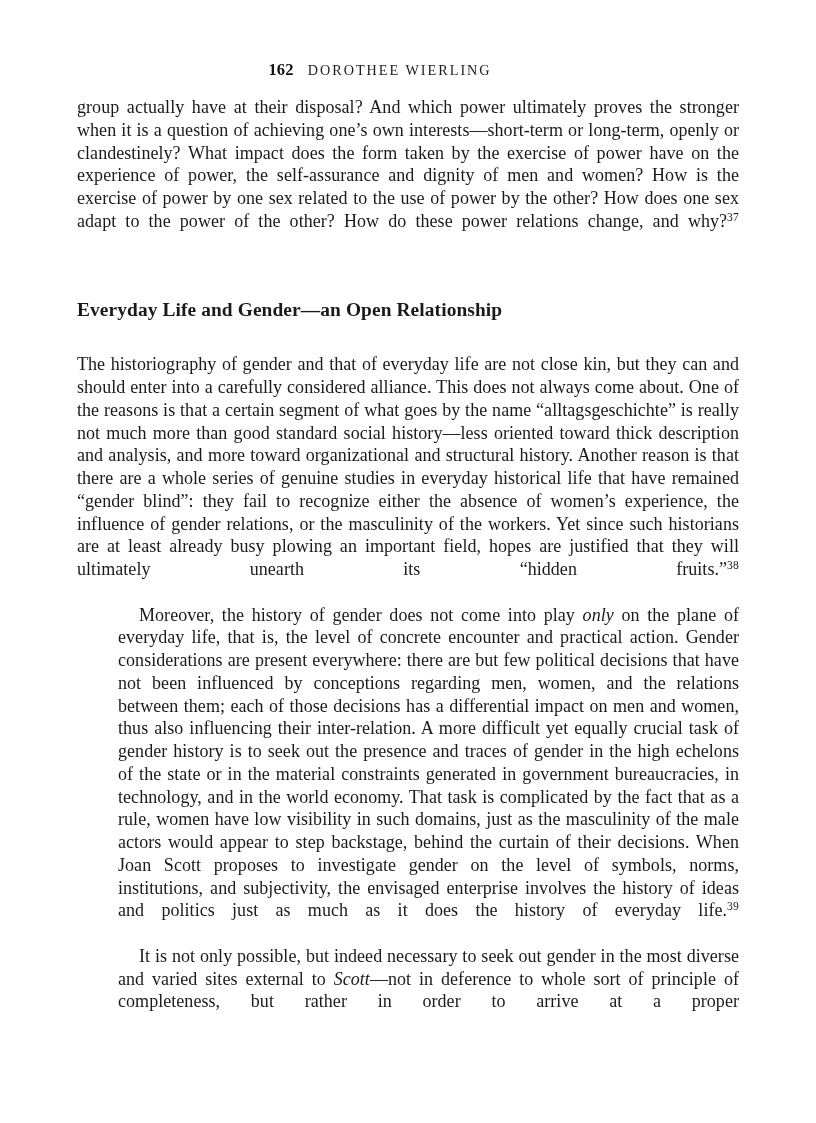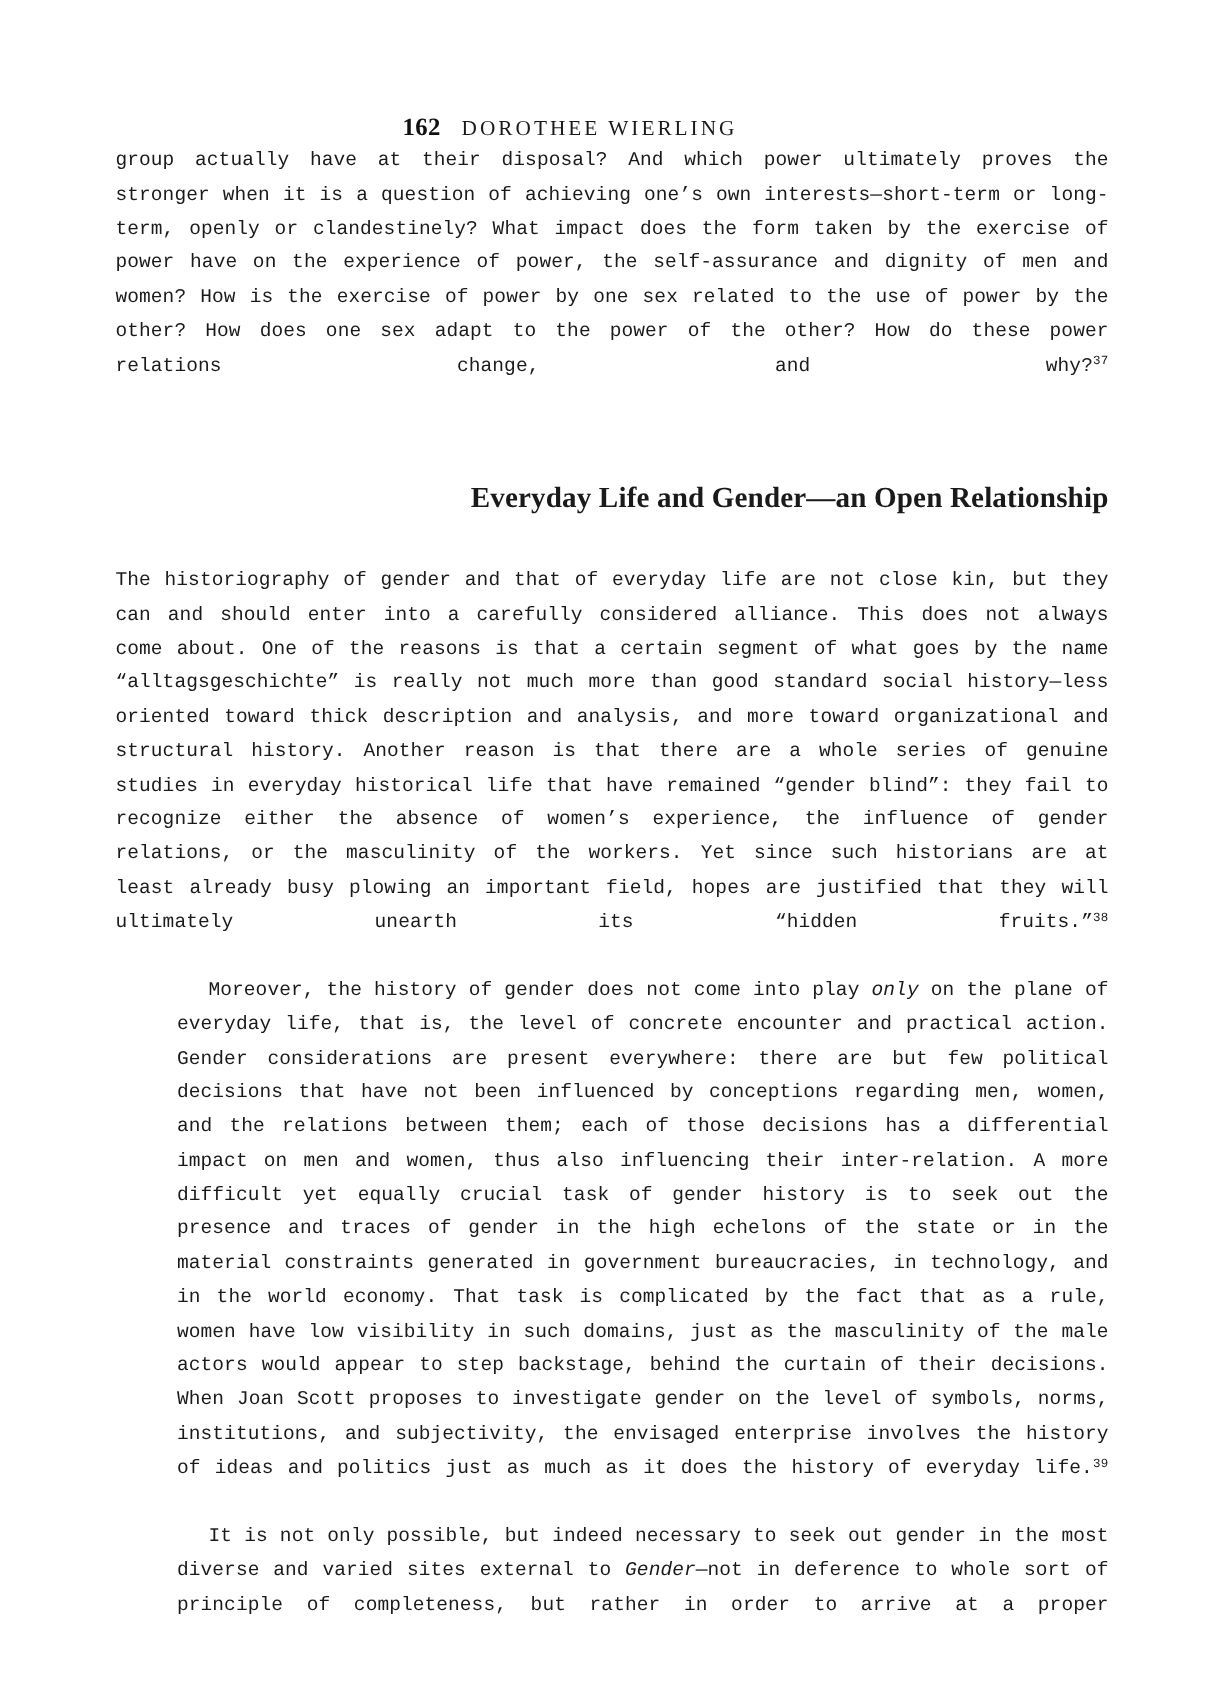--- a/index.html
+++ b/index.html
@@ -26,21 +26,20 @@
   }
 
   
   .running-head {
     position: absolute;
     top: 60px;
     left: 0;
     width: 760px;
     text-align: center;
     white-space: nowrap;
-    margin-top: 15px;
   }
   .folio {
     font-size: 16.5px;
     font-weight: bold;
     letter-spacing: 0.2px;
     color: #111111;
   }
   .running-title {
     font-size: 14.2px;
     font-weight: normal;
@@ -52,28 +51,27 @@
   
   .column {
     position: absolute;
     top: 96px;
     left: 77px;
     width: 662px;
   }
 
   p.body {
     margin: 0;
-    font-size: 13px;
+    font-size: 18px;
     line-height: 22.75px;
     text-align: justify;
     text-justify: inter-word;
     hyphens: none;
     letter-spacing: 0.05px;
     word-spacing: 0.2px;
-    font-family: Liberation Mono, monospace;
   }
   p.body.indent {
     text-indent: 21px;
     margin-left: 41px;
   }
   p.body.noindent {
     text-indent: 0;
   }
 
   
@@ -92,21 +90,21 @@
 
   em.italic {
     font-style: italic;
   }
 
   
   h2.section-heading {
     margin: 0;
     font-size: 19.4px;
     font-weight: bold;
-    text-align: right;
+    text-align: left;
     line-height: 24px;
     letter-spacing: 0.1px;
   }
 
   .gap-before-heading { height: 43px; }
   .gap-after-heading  { height: 31px; }
 </style>
 </head>
 <body>
 
@@ -123,17 +121,17 @@
     <div class="gap-before-heading"></div>
 
     <h2 class="section-heading">Everyday Life and Gender—an Open Relationship</h2>
 
     <div class="gap-after-heading"></div>
 
     <p class="body noindent"><span>The historiography of gender and that of everyday life are not close kin, but they can and should enter into a carefully considered alliance. This does not always come about. One of the reasons is that a certain segment of what goes by the name “alltagsgeschichte” is really not much more than good standard social history—less oriented toward thick description and analysis, and more toward organizational and structural history. Another reason is that there are a whole series of genuine studies in everyday historical life that have remained “gender blind”: they fail to recognize either the absence of women’s experience, the influence of gender relations, or the masculinity of the workers. Yet since such historians are at least already busy plowing an important field, hopes are justified that they will ultimately unearth its “hidden fruits.”</span><sup class="note">38</sup></p>
 
     <p class="body indent"><span>Moreover, the history of gender does not come into play </span><em class="italic">only</em><span> on the plane of everyday life, that is, the level of concrete encounter and practical action. Gender considerations are present everywhere: there are but few political decisions that have not been influenced by conceptions regarding men, women, and the relations between them; each of those decisions has a differential impact on men and women, thus also influencing their inter-relation. A more difficult yet equally crucial task of gender history is to seek out the presence and traces of gender in the high echelons of the state or in the material constraints generated in government bureaucracies, in technology, and in the world economy. That task is complicated by the fact that as a rule, women have low visibility in such domains, just as the masculinity of the male actors would appear to step backstage, behind the curtain of their decisions. When Joan Scott proposes to investigate gender on the level of symbols, norms, institutions, and subjectivity, the envisaged enterprise involves the history of ideas and politics just as much as it does the history of everyday life.</span><sup class="note">39</sup></p>
 
-    <p class="body indent"><span>It is not only possible, but indeed necessary to seek out gender in the most diverse and varied sites external to </span><em class="italic">Gender</em><span>—not in deference to whole sort of principle of completeness, but rather in order to arrive at a proper</span></p>
+    <p class="body indent"><span>It is not only possible, but indeed necessary to seek out gender in the most diverse and varied sites external to </span><em class="italic">Scott</em><span>—not in deference to whole sort of principle of completeness, but rather in order to arrive at a proper</span></p>
 
   </div>
 
 </div>
 
 </body></html>

